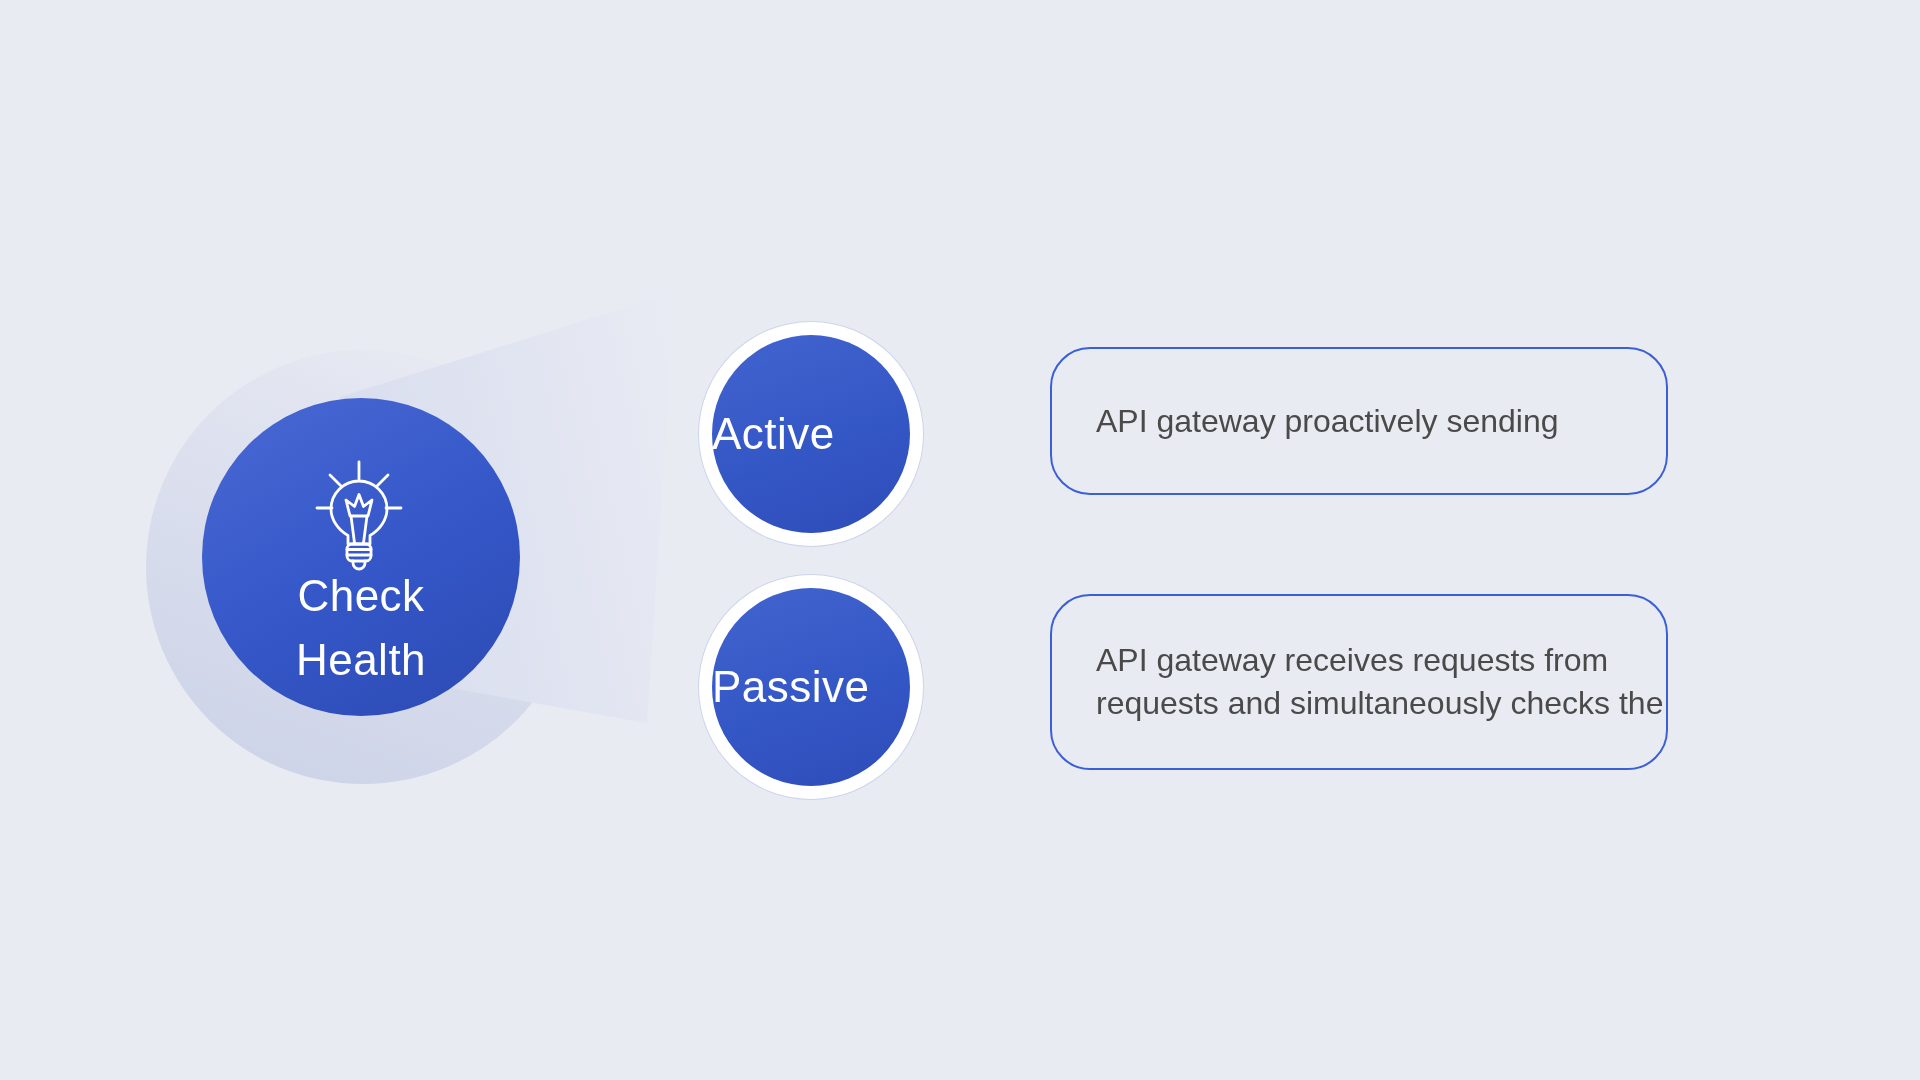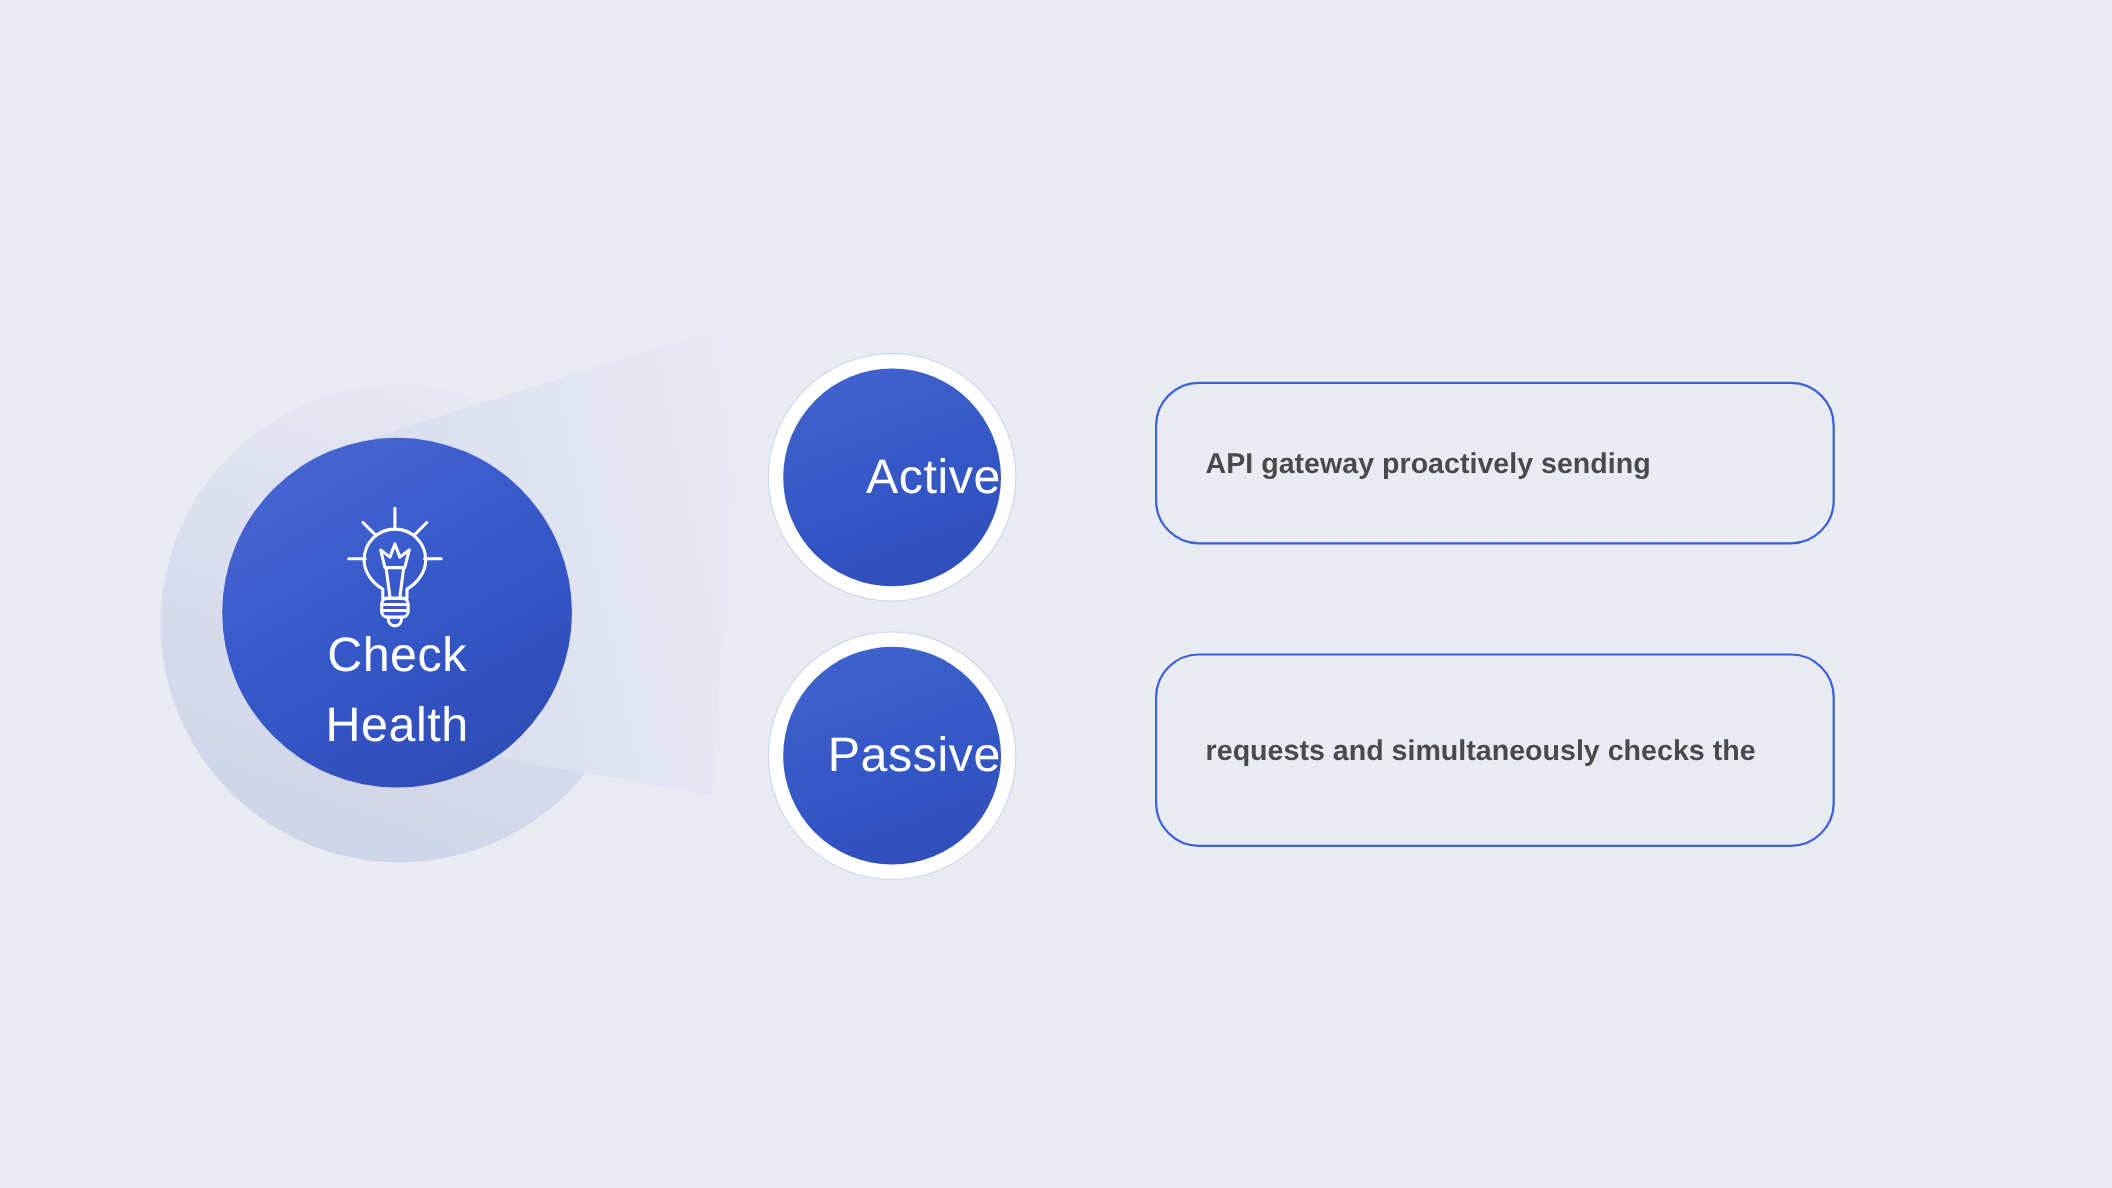--- a/index.html
+++ b/index.html
@@ -36,35 +36,35 @@
   .node-ring{
     width:224px;height:224px;border-radius:50%;background:#ffffff;
     box-shadow:0 0 0 1px #ccd5ec;
     display:flex;align-items:center;justify-content:center;
   }
   .ring-active{left:699px;top:322px;}
   .ring-passive{left:699px;top:575px;}
   .node-core{
     width:198px;height:198px;border-radius:50%;
     background:linear-gradient(160deg,#4164cf 0%,#3457c6 55%,#2e4cb8 100%);
-    display:flex;align-items:center;justify-content:flex-end;
+    display:flex;align-items:center;justify-content:flex-start;
   }
   .node-label{color:#ffffff;font-size:44px;font-weight:400;letter-spacing:0.5px;}
 
   
   .desc-box{
     border:2px solid #3a5fd7;border-radius:40px;background:transparent;
     display:flex;flex-direction:column;justify-content:center;
     padding-left:44px;box-sizing:border-box;
   }
   .box-active{left:1050px;top:347px;width:618px;height:148px;}
   .box-passive{left:1050px;top:594px;width:618px;height:176px;}
   .desc-line{
-    color:#4a4a4a;font-size:26px;line-height:43px;white-space:nowrap;
-    font-weight:700;
+    color:#4a4a4a;font-size:32px;line-height:43px;white-space:nowrap;
+    font-weight:400;
   }
 
   svg .st{stroke:#ffffff;stroke-width:2.8;fill:none;stroke-linecap:round;stroke-linejoin:round;}
 </style>
 </head>
 <body>
 
 <div class="abs halo"></div>
 <div class="abs beam"></div>
 
@@ -102,14 +102,15 @@
   <div class="node-core">
     <span class="node-label">Passive</span>
   </div>
 </div>
 
 <div class="abs desc-box box-active">
   <div class="desc-line">API gateway proactively sending</div>
 </div>
 
 <div class="abs desc-box box-passive">
+  <div class="desc-line">API gateway receives requests from</div>
   <div class="desc-line">requests and simultaneously checks the</div>
 </div>
 
 </body></html>

